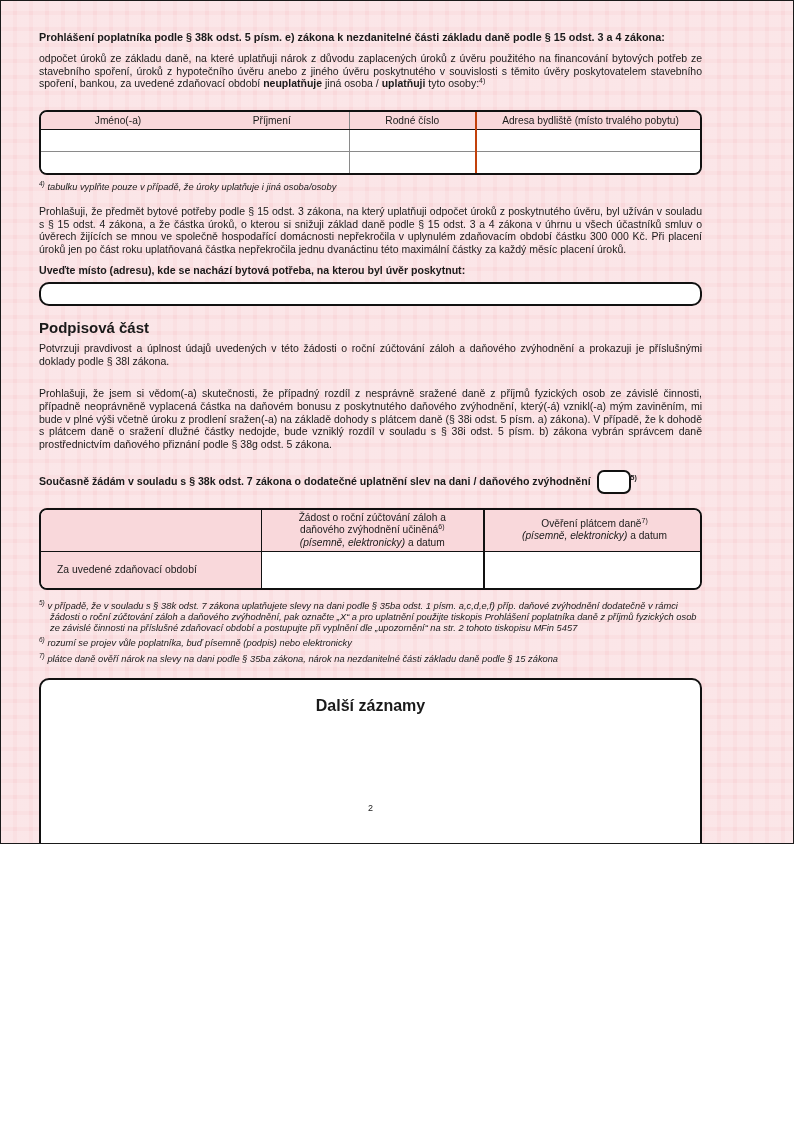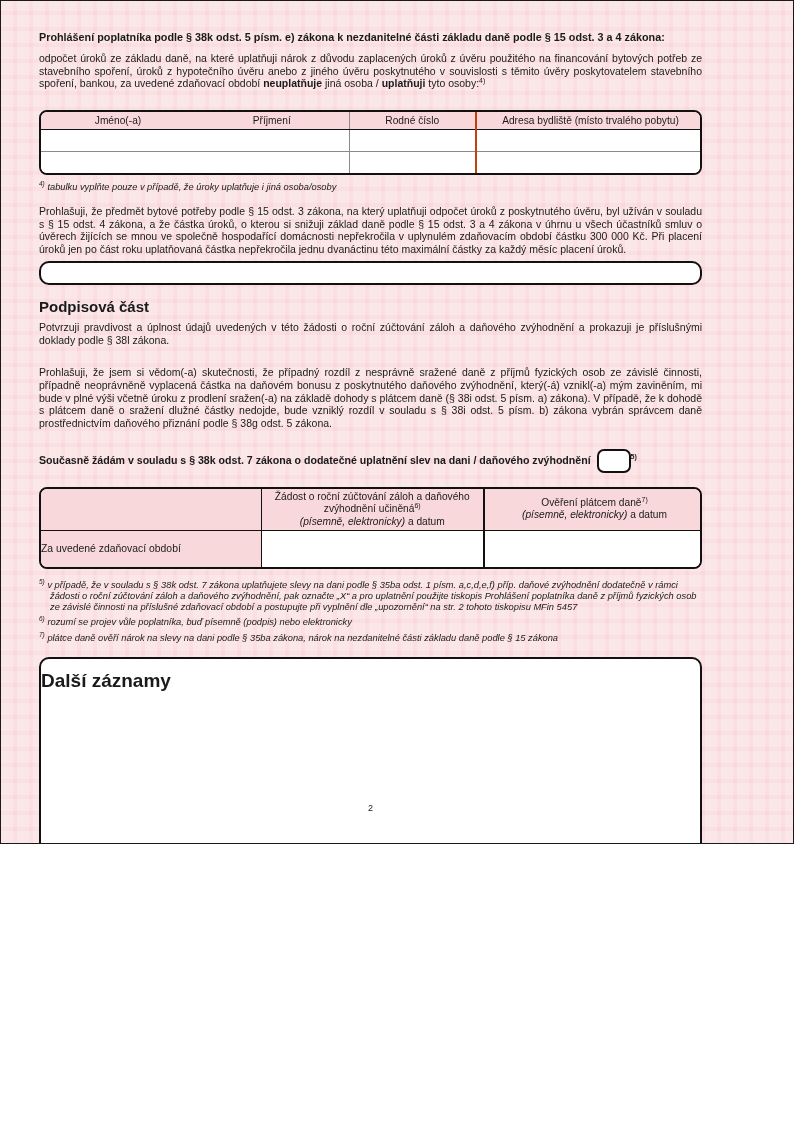--- a/index.html
+++ b/index.html
@@ -25,21 +25,21 @@
   sup.fn { font-size: 7px; vertical-align: super; line-height: 0; }
 
   
   .tbl-wrap {
     border: 2px solid #111;
     border-radius: 8px;
     background: #fff;
     overflow: hidden;
   }
   table { width: 100%; border-collapse: collapse; table-layout: fixed; }
-  th, td { padding: 0 0; font-size: 10.2px; font-weight: normal; }
+  th, td { padding: 0 16px; font-size: 10.2px; font-weight: normal; }
 
   .tbl1-wrap { margin-top: 20px; }
   .tbl1 th {
     background: #f9d8db;
     height: 17px;
     border-bottom: 1px solid #111;
     text-align: center;
   }
   .tbl1 td { height: 21px; background: #fff; }
   .tbl1 tbody tr + tr td { border-top: 1px solid #8a8a8a; }
@@ -91,21 +91,21 @@
   .footnotes .footnote { margin-top: 2px; }
 
   .records-box {
     margin-top: 13px;
     height: 333px;
     border: 2px solid #111;
     border-radius: 10px;
     background: #fff;
     box-sizing: border-box;
   }
-  .records-title { font-size: 19px; font-weight: bold; text-align: left; margin-top: 11px; }
+  .records-title { font-size: 16px; font-weight: bold; text-align: center; margin-top: 17px; }
 
   .page-num {
     position: absolute;
     left: 38px; bottom: 30px;
     width: 663px;
     text-align: center;
     font-size: 9px;
   }
 </style>
 </head>
@@ -148,20 +148,21 @@
             <td class="c4"></td>
           </tr>
         </tbody>
       </table>
     </div>
 
     <p class="footnote"><sup>4)</sup> <span>tabulku vyplňte pouze v případě, že úroky uplatňuje i jiná osoba/osoby</span></p>
 
     <p class="body-p" style="margin-top:12px;">Prohlašuji, že předmět bytové potřeby podle § 15 odst. 3 zákona, na který uplatňuji odpočet úroků z poskytnutého úvěru, byl užíván v souladu s § 15 odst. 4 zákona, a že částka úroků, o kterou si snižuji základ daně podle § 15 odst. 3 a 4 zákona v úhrnu u všech účastníků smluv o úvěrech žijících se mnou ve společně hospodařící domácnosti nepřekročila v uplynulém zdaňovacím období částku 300 000 Kč. Při placení úroků jen po část roku uplatňovaná částka nepřekročila jednu dvanáctinu této maximální částky za každý měsíc placení úroků.</p>
 
+    <p class="bold-label">Uveďte místo (adresu), kde se nachází bytová potřeba, na kterou byl úvěr poskytnut:</p>
 
     <div class="input-box"></div>
 
     <h2 class="h2">Podpisová část</h2>
 
     <p class="body-p" style="margin-top:5px;">Potvrzuji pravdivost a úplnost údajů uvedených v této žádosti o roční zúčtování záloh a daňového zvýhodnění a prokazuji je příslušnými doklady podle § 38l zákona.</p>
 
     <p class="body-p" style="margin-top:20px;">Prohlašuji, že jsem si vědom(-a) skutečnosti, že případný rozdíl z nesprávně sražené daně z příjmů fyzických osob ze závislé činnosti, případně neoprávněně vyplacená částka na daňovém bonusu z poskytnutého daňového zvýhodnění, který(-á) vznikl(-a) mým zaviněním, mi bude v plné výši včetně úroku z prodlení sražen(-a) na základě dohody s plátcem daně (§ 38i odst. 5 písm. a) zákona). V případě, že k dohodě s plátcem daně o sražení dlužné částky nedojde, bude vzniklý rozdíl v souladu s § 38i odst. 5 písm. b) zákona vybrán správcem daně prostřednictvím daňového přiznání podle § 38g odst. 5 zákona.</p>
 
     <p class="request-line"><span>Současně žádám v souladu s § 38k odst. 7 zákona o dodatečné uplatnění slev na dani / daňového zvýhodnění</span><span class="claim-box"></span><sup class="fn">5)</sup></p>

